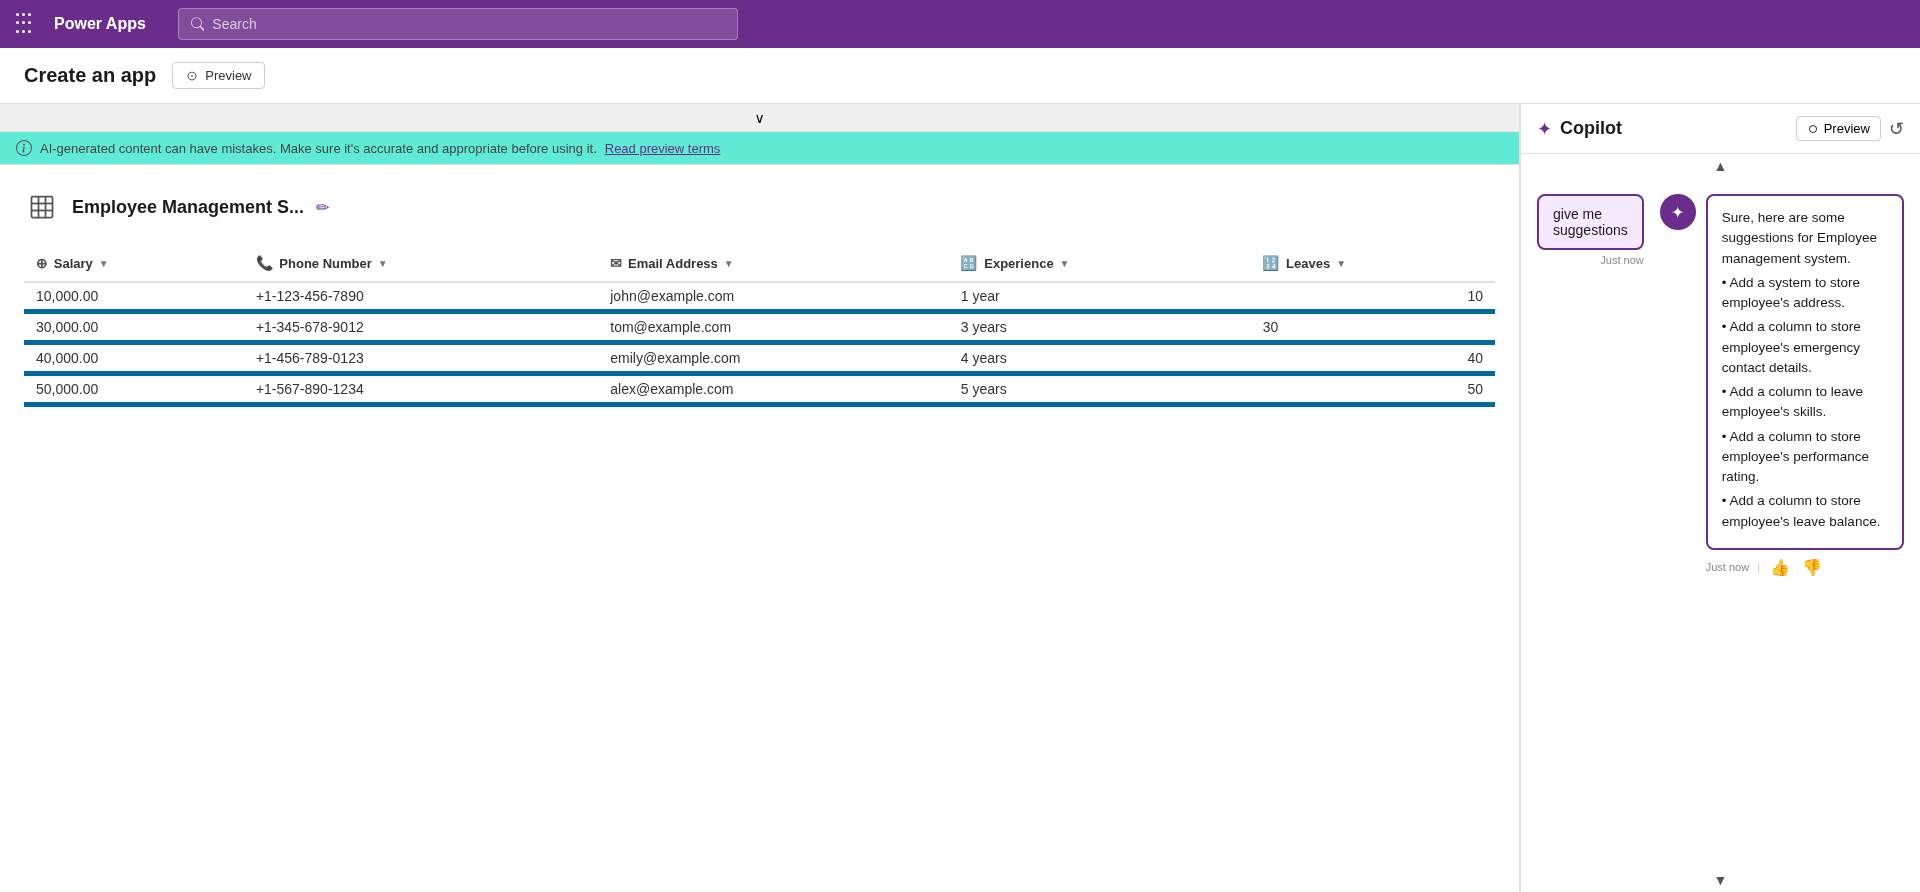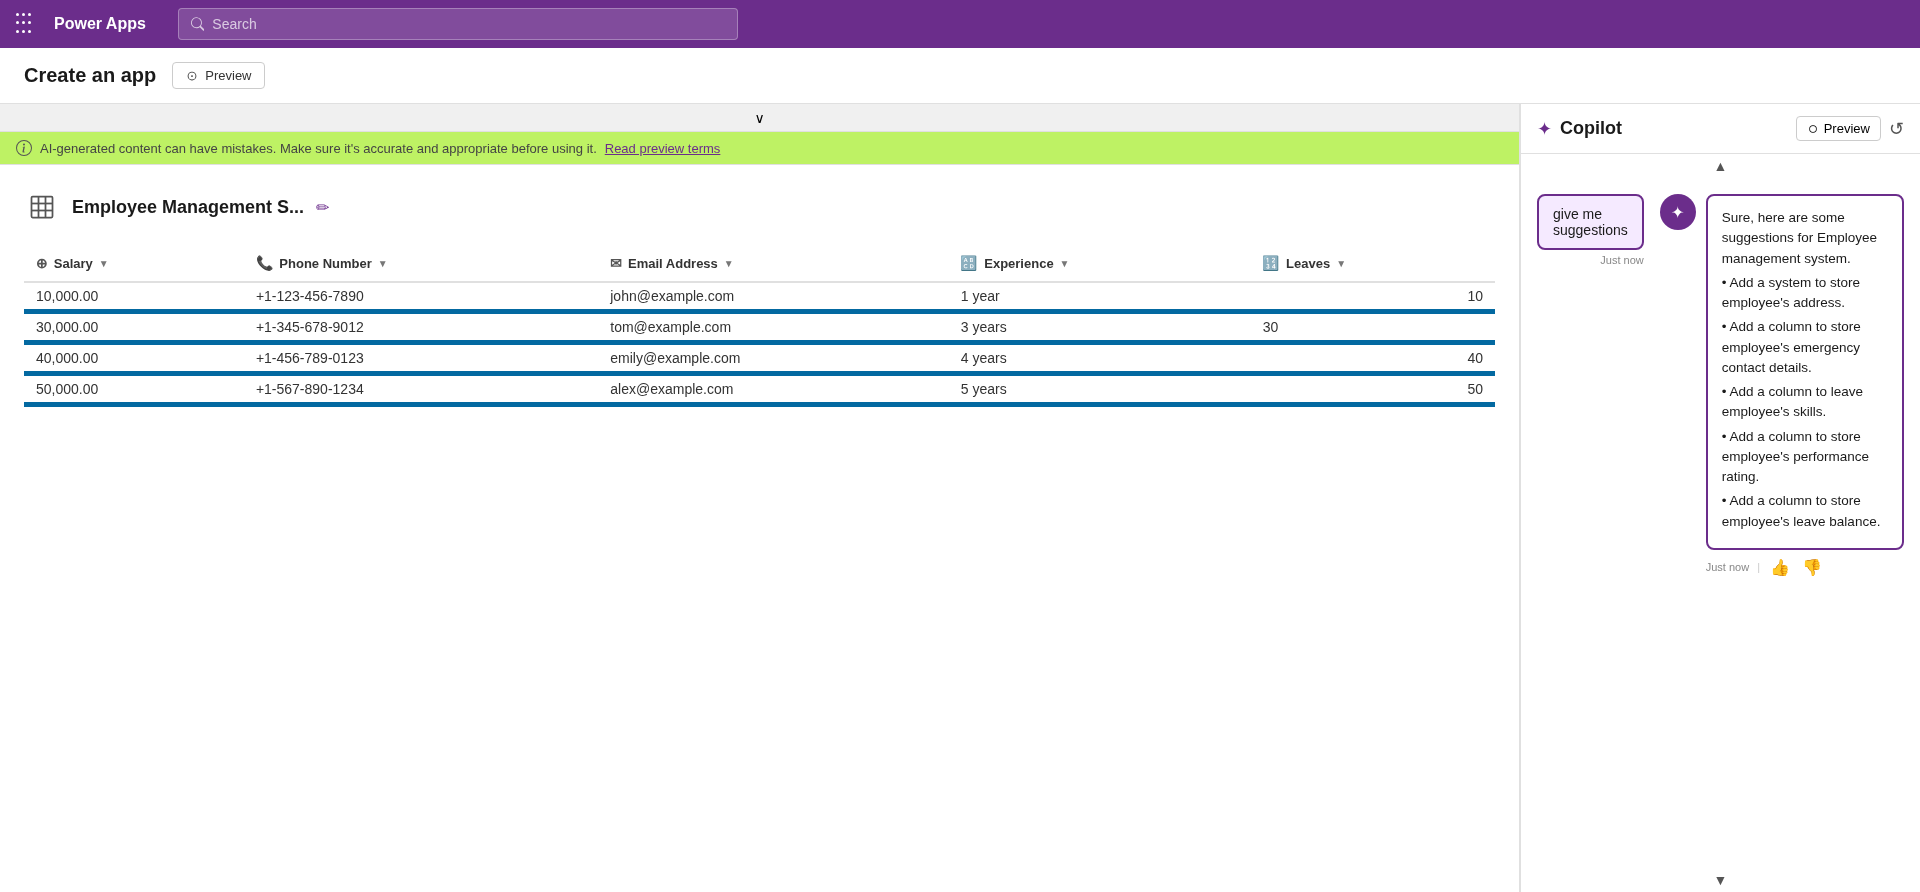--- a/index.html
+++ b/index.html
@@ -106,21 +106,21 @@
       height: 28px;
       display: flex;
       align-items: center;
       justify-content: center;
       cursor: pointer;
       border-bottom: 1px solid #e0e0e0;
     }
 
     
     .info-banner {
-      background: #bef264;
+      background: #5eead4;
       padding: 8px 16px;
       display: flex;
       align-items: center;
       gap: 8px;
       font-size: 13px;
       color: #444;
       border-bottom: 1px solid #e0e0e0;
     }
     .info-link {
       color: #6b2d8b;

